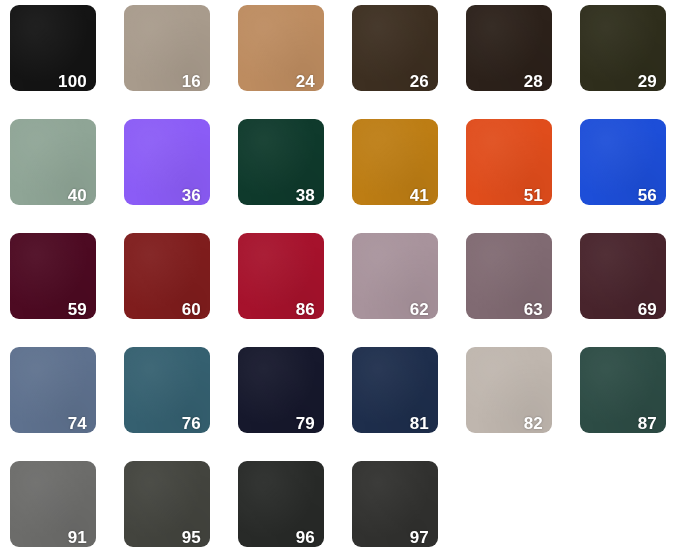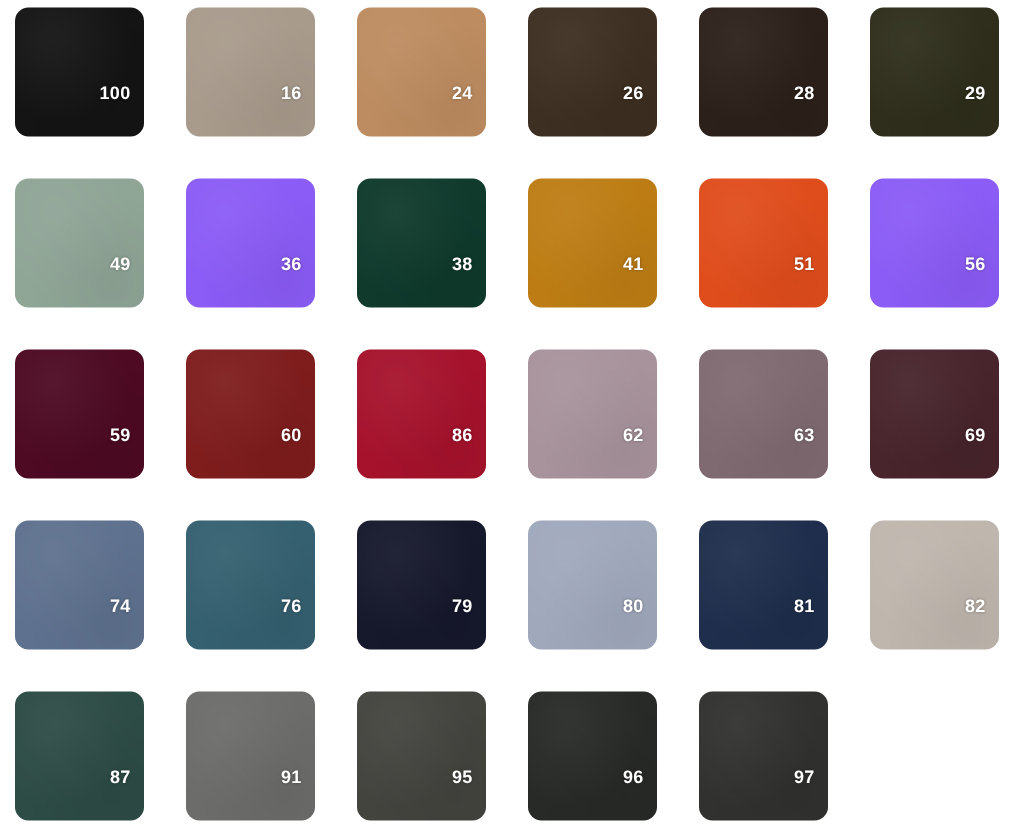--- a/index.html
+++ b/index.html
@@ -43,25 +43,25 @@
     inset: 0;
     border-radius: 9px;
     background:
       radial-gradient(ellipse at 30% 25%, rgba(255,255,255,0.055), rgba(255,255,255,0) 62%),
       radial-gradient(ellipse at 75% 80%, rgba(0,0,0,0.05), rgba(0,0,0,0) 60%);
     pointer-events: none;
   }
   .swatch-label {
     position: absolute;
     right: 9px;
-    bottom: 23px;
+    bottom: 1px;
     z-index: 2;
     color: #ffffff;
     font-family: "Liberation Sans", sans-serif;
-    font-size: 12px;
+    font-size: 17px;
     font-weight: bold;
     line-height: 1;
     letter-spacing: 0.2px;
     text-shadow: 0 0 2px rgba(0,0,0,0.35);
     user-select: none;
   }
 </style>
 </head>
 <body style="background: rgb(255, 255, 255);">
 
@@ -78,35 +78,35 @@
     <div class="swatch" title="26" style="background-color: rgb(61, 47, 33); padding-left: 36px;">
       <span class="swatch-label">26</span>
     </div>
     <div class="swatch" title="28" style="background-color: rgb(44, 33, 26);">
       <span class="swatch-label">28</span>
     </div>
     <div class="swatch" title="29" style="background-color: rgb(47, 46, 28);">
       <span class="swatch-label">29</span>
     </div>
     <div class="swatch" title="34" style="background-color: rgb(143, 165, 150);">
-      <span class="swatch-label">49</span>
+      <span class="swatch-label">40</span>
     </div>
     <div class="swatch" title="36" style="background-color: #8b5cf6;">
       <span class="swatch-label">36</span>
     </div>
     <div class="swatch" title="38" style="background-color: rgb(15, 58, 44);">
       <span class="swatch-label">38</span>
     </div>
     <div class="swatch" title="41" style="background-color: rgb(189, 125, 20);">
       <span class="swatch-label">41</span>
     </div>
     <div class="swatch" title="51" style="background-color: rgb(224, 77, 28);">
       <span class="swatch-label">51</span>
     </div>
-    <div class="swatch" title="56" style="background-color: #8b5cf6;">
+    <div class="swatch" title="56" style="background-color: #1d4ed8;">
       <span class="swatch-label">56</span>
     </div>
     <div class="swatch" title="59" style="background-color: rgb(77, 10, 34);">
       <span class="swatch-label">59</span>
     </div>
     <div class="swatch" title="60" style="background-color: #7f1d1d;">
       <span class="swatch-label">60</span>
     </div>
     <div class="swatch" title="61" style="background-color: rgb(166, 18, 44);">
       <span class="swatch-label">86</span>
@@ -122,23 +122,20 @@
     </div>
     <div class="swatch" title="74" style="background-color: rgb(94, 113, 142);">
       <span class="swatch-label">74</span>
     </div>
     <div class="swatch" title="76" style="background-color: rgb(53, 96, 112);">
       <span class="swatch-label">76</span>
     </div>
     <div class="swatch" title="79" style="background-color: rgb(22, 24, 44);">
       <span class="swatch-label">79</span>
     </div>
-    <div class="swatch" title="80" style="background-color: rgb(160, 168, 188);">
-      <span class="swatch-label">80</span>
-    </div>
     <div class="swatch" title="81" style="background-color: rgb(30, 46, 76);">
       <span class="swatch-label">81</span>
     </div>
     <div class="swatch" title="82" style="background-color: rgb(191, 182, 174);">
       <span class="swatch-label">82</span>
     </div>
     <div class="swatch" title="87" style="background-color: rgb(45, 76, 69);">
       <span class="swatch-label">87</span>
     </div>
     <div class="swatch" title="91" style="background-color: rgb(108, 108, 106);">

